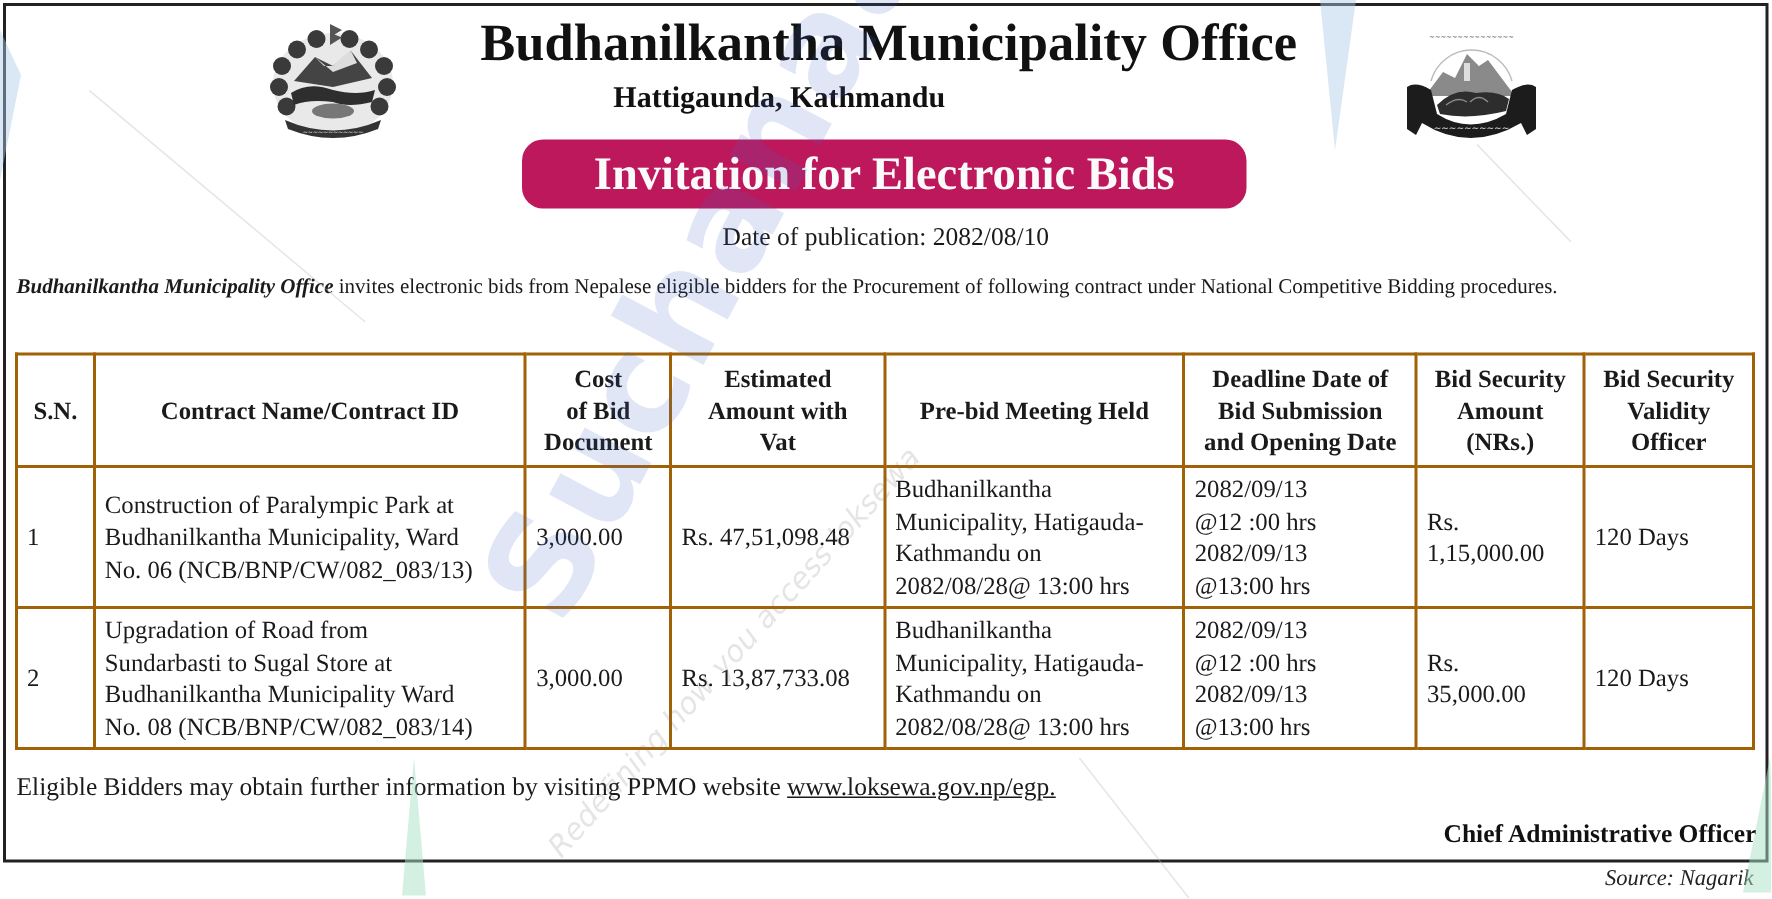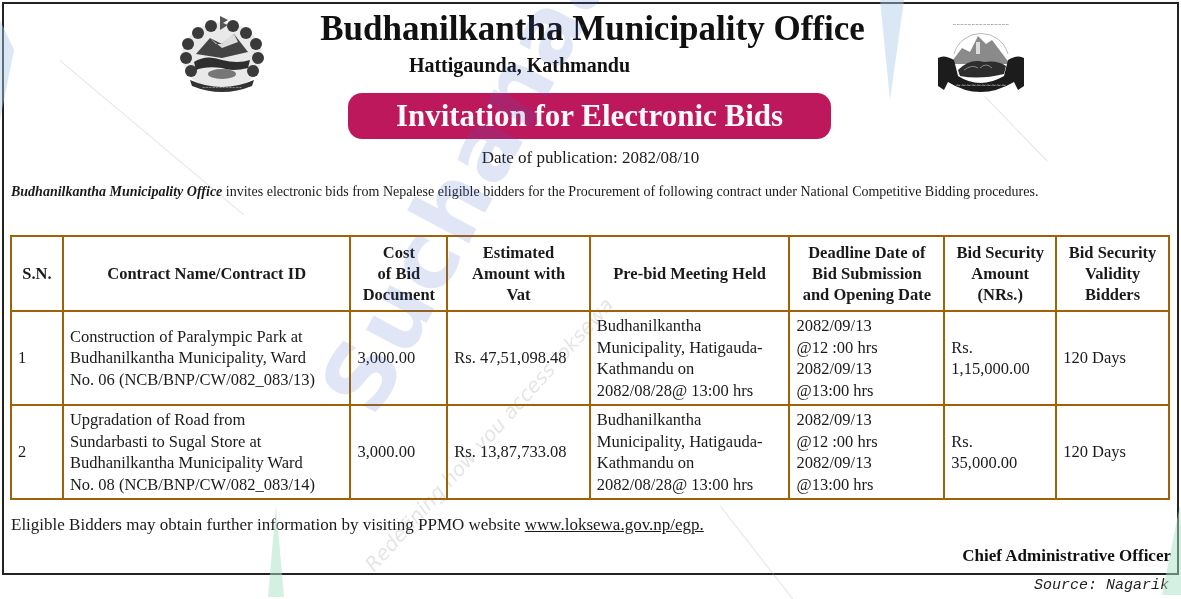--- a/index.html
+++ b/index.html
@@ -221,21 +221,21 @@
       top: 545px;
       font-weight: bold;
       font-size: 17px;
       line-height: 22px;
       color: #111;
     }
     .source {
       position: absolute;
       right: 12px;
       top: 576px;
-      font-family: Liberation Mono, monospace;
+      font-family: Liberation Serif, serif;
       font-style: italic;
       font-size: 15px;
       line-height: 20px;
       color: #222;
     }
   </style>
 </head>
 <body>
 
 <div class="frame"></div>
@@ -328,21 +328,21 @@
         <span class="ln">and Opening Date</span>
       </th>
       <th>
         <span class="ln">Bid Security</span>
         <span class="ln">Amount</span>
         <span class="ln">(NRs.)</span>
       </th>
       <th>
         <span class="ln">Bid Security</span>
         <span class="ln">Validity</span>
-        <span class="ln">Bidders</span>
+        <span class="ln">Officer</span>
       </th>
     </tr>
   </thead>
   <tbody>
     <tr class="row">
       <td class="c">1</td>
       <td class="l">
         <span class="ln">Construction of Paralympic Park at</span>
         <span class="ln">Budhanilkantha Municipality, Ward</span>
         <span class="ln">No. 06 (NCB/BNP/CW/082_083/13)</span>

